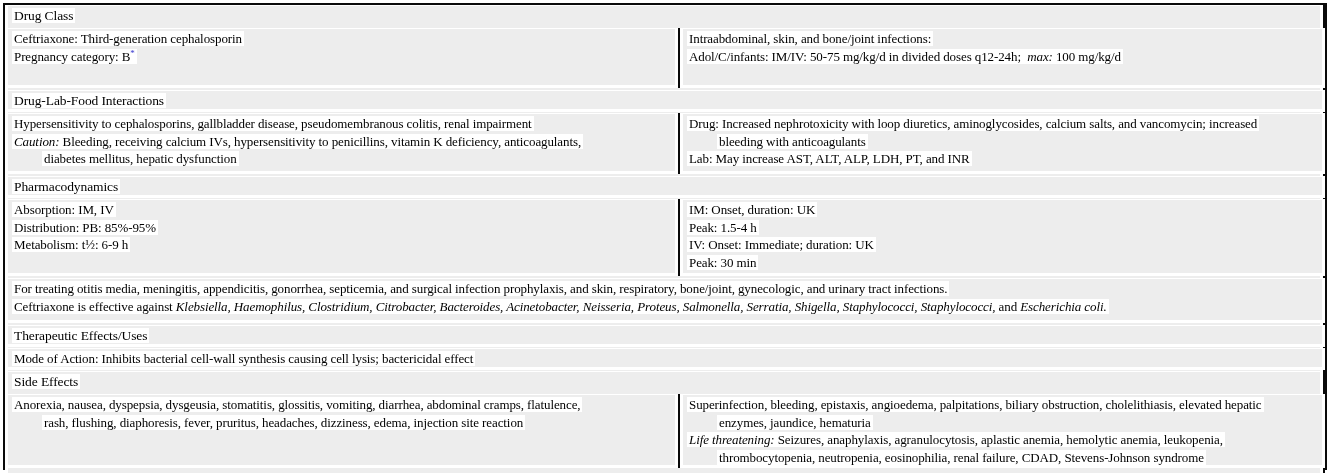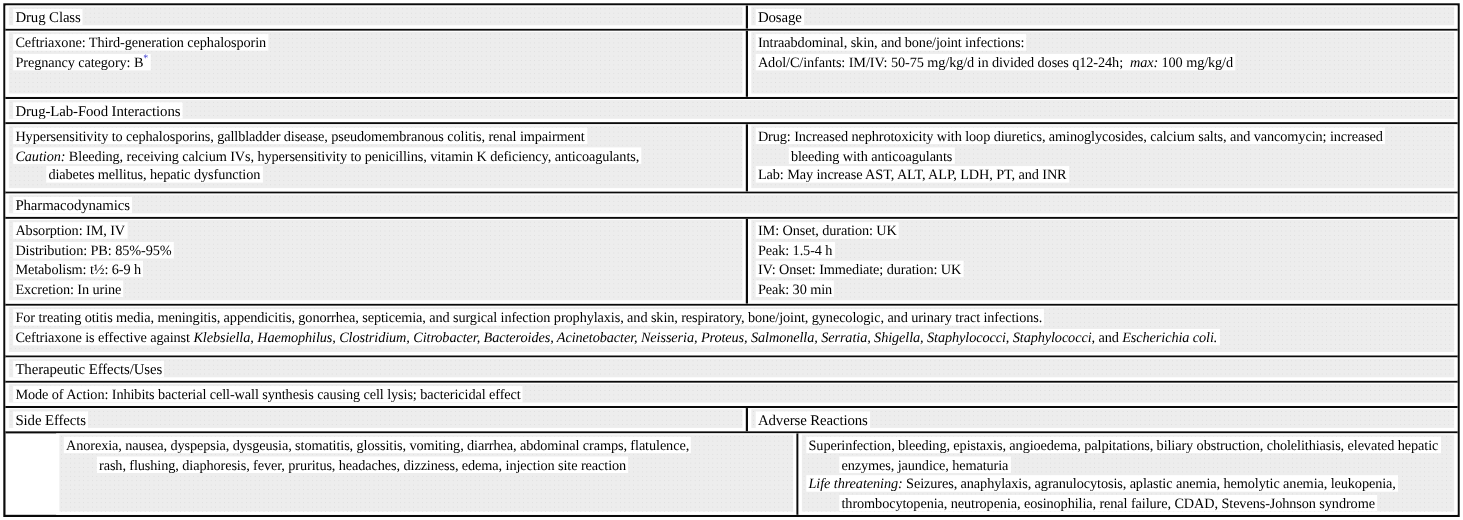--- a/index.html
+++ b/index.html
@@ -10,26 +10,26 @@
     letter-spacing:-0.1px;
   }
   .drug-table{
     position:absolute;left:3px;top:3px;width:1320px;height:463px;
     border:2px solid #0a0a0a;
     display:flex;flex-direction:column;
     box-sizing:content-box;
   }
   .row{display:flex;flex:0 0 auto;border-top:2px solid #0a0a0a;min-height:0;}
   .row:first-child{border-top:none;}
-  .h-row{height:21px;}
+  .h-row{height:21px;flex-direction:column;}
   .r-content-1{height:60px;}
   .r-content-2{height:61px;}
   .r-content-3{height:77px;}
   .r-content-4{height:45px;}
-  .r-content-5{flex:1 1 auto;padding-left:46px;}
+  .r-content-5{flex:1 1 auto;}
   .cell{
     flex:1 1 auto;min-width:0;position:relative;background:#fff;
     padding:1px 3px;
   }
   .cell-left{flex:0 0 667px;border-right:2px solid #0a0a0a;}
   .cell-right{flex:1 1 auto;}
   .patch{
     min-height:calc(100% - 2px);height:calc(100% - 2px);
     background-color:#ededed;
     background-image:radial-gradient(#dcdcdc 0.6px, rgba(0,0,0,0) 0.7px);
@@ -108,21 +108,20 @@
         </div>
     </div>
   </div>
 
   <div class="row r-content-3">
     <div class="cell cell-left">
       <div class="patch">
           <div class="line"><span class="hl"><span>Absorption: IM, IV</span></span></div>
           <div class="line"><span class="hl"><span>Distribution: PB: 85%-95%</span></span></div>
           <div class="line"><span class="hl"><span>Metabolism: t½: 6-9 h</span></span></div>
-          <div class="line"><span class="hl"><span>Excretion: In urine</span></span></div>
         </div>
     </div>
     <div class="cell cell-right">
       <div class="patch">
           <div class="line"><span class="hl"><span>IM: Onset, duration: UK</span></span></div>
           <div class="line"><span class="hl"><span>Peak: 1.5-4 h</span></span></div>
           <div class="line"><span class="hl"><span>IV: Onset: Immediate; duration: UK</span></span></div>
           <div class="line"><span class="hl"><span>Peak: 30 min</span></span></div>
         </div>
     </div>

